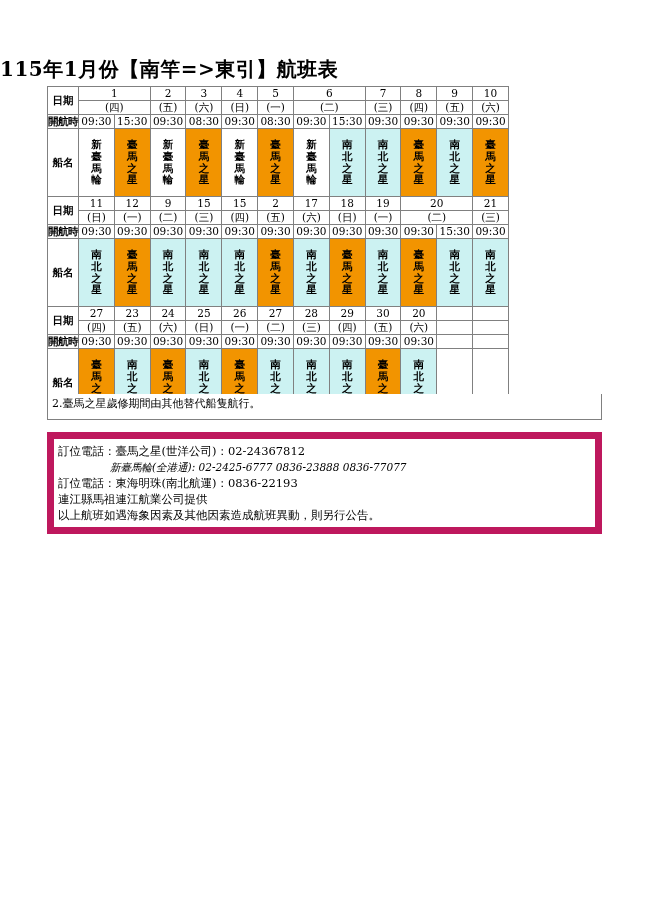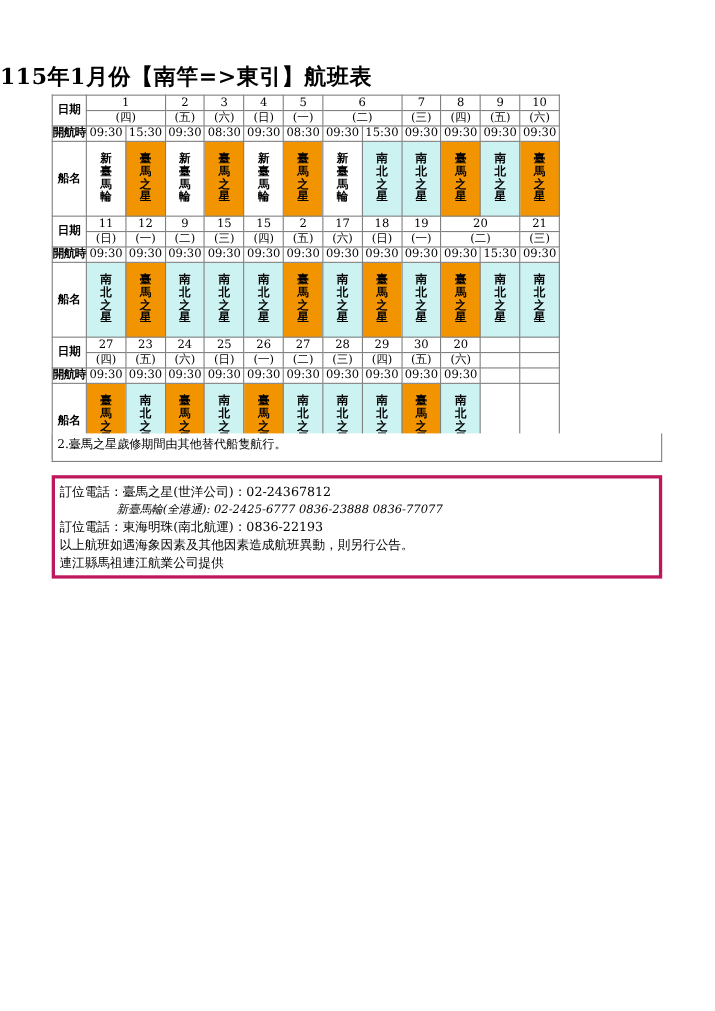--- a/index.html
+++ b/index.html
@@ -94,21 +94,21 @@
     font-size:11px;
     line-height:15px;
     padding:2px 0 3px 4px;
     background:#ffffff;
   }
   #notes-box{top:394px;height:26px;}
 
   .contact{
     position:absolute;left:47px;top:432px;
     width:555px;
-    border:3px solid #be185d;
+    border:7px solid #be185d;
     box-sizing:border-box;
     font-family:"DejaVu Serif","Liberation Serif",serif;
     font-size:11.5px;
     line-height:16px;
     padding:4px 0 4px 4px;
     background:#ffffff;
   }
   .contact .indent{padding-left:52px;font-style:italic;}
   .contact .small{font-size:10.5px;}
 </style>
@@ -466,17 +466,17 @@
   </table>
 
   <div class="notes" id="notes-box">
       <div>2.臺馬之星歲修期間由其他替代船隻航行。</div>
     </div>
 
   <div class="contact" id="contact-box">
       <div>訂位電話：臺馬之星(世洋公司)：02-24367812</div>
       <div class="indent small">新臺馬輪(全港通): 02-2425-6777  0836-23888  0836-77077</div>
       <div>訂位電話：東海明珠(南北航運)：0836-22193</div>
+      <div>連江縣馬祖連江航業公司提供</div>
       <div>以上航班如遇海象因素及其他因素造成航班異動，則另行公告。</div>
-      <div>連江縣馬祖連江航業公司提供</div>
     </div>
 
 </div>
 
 </body></html>

